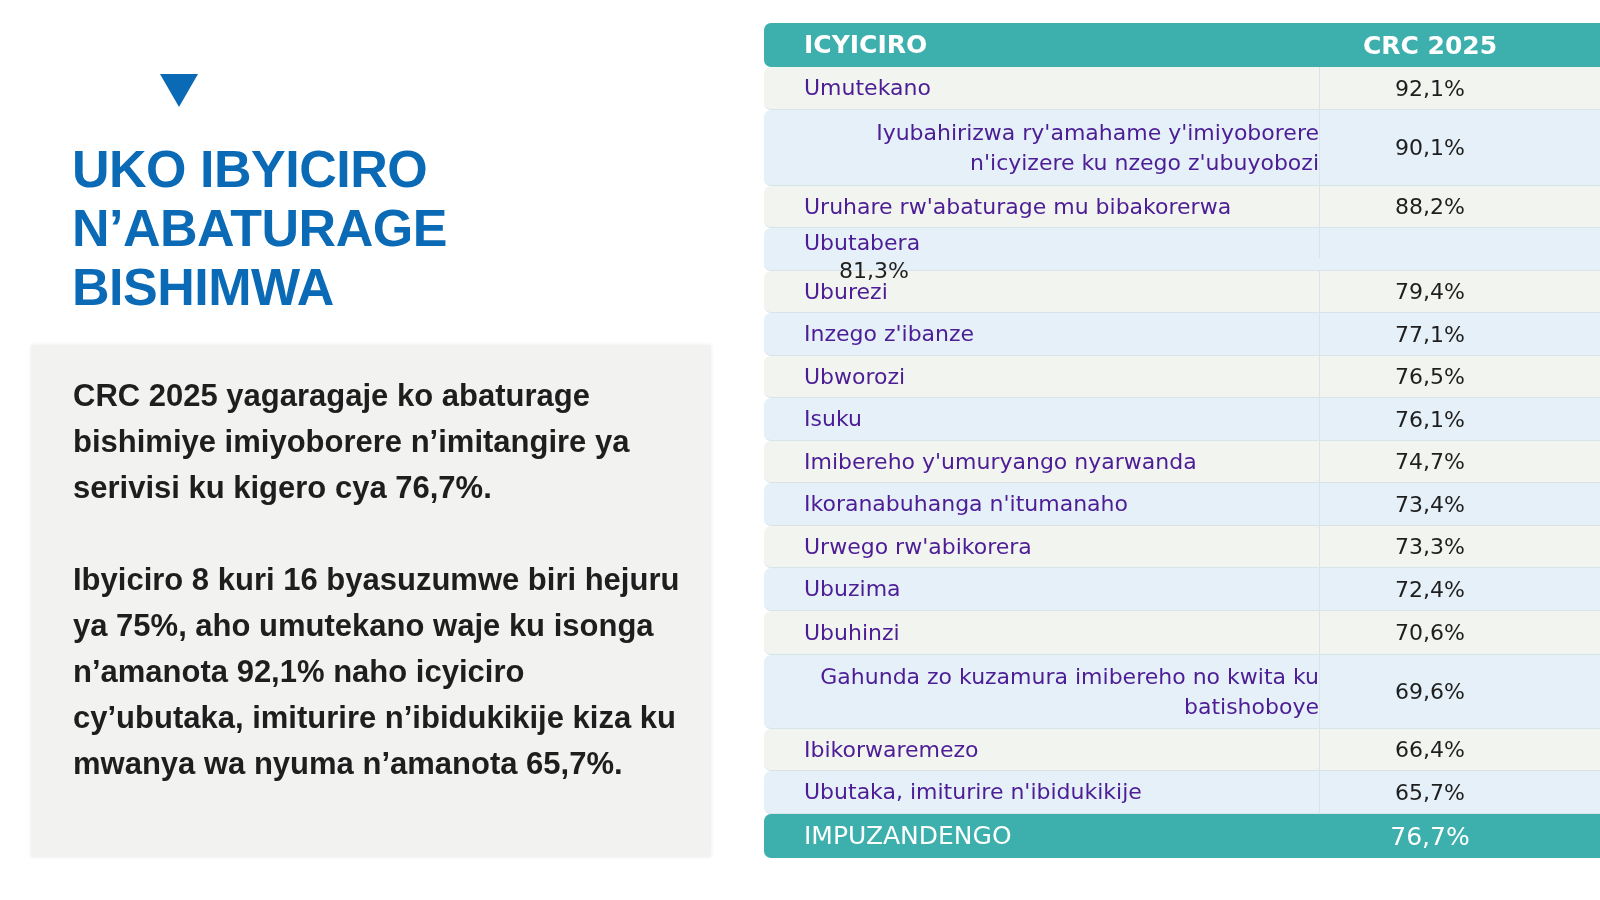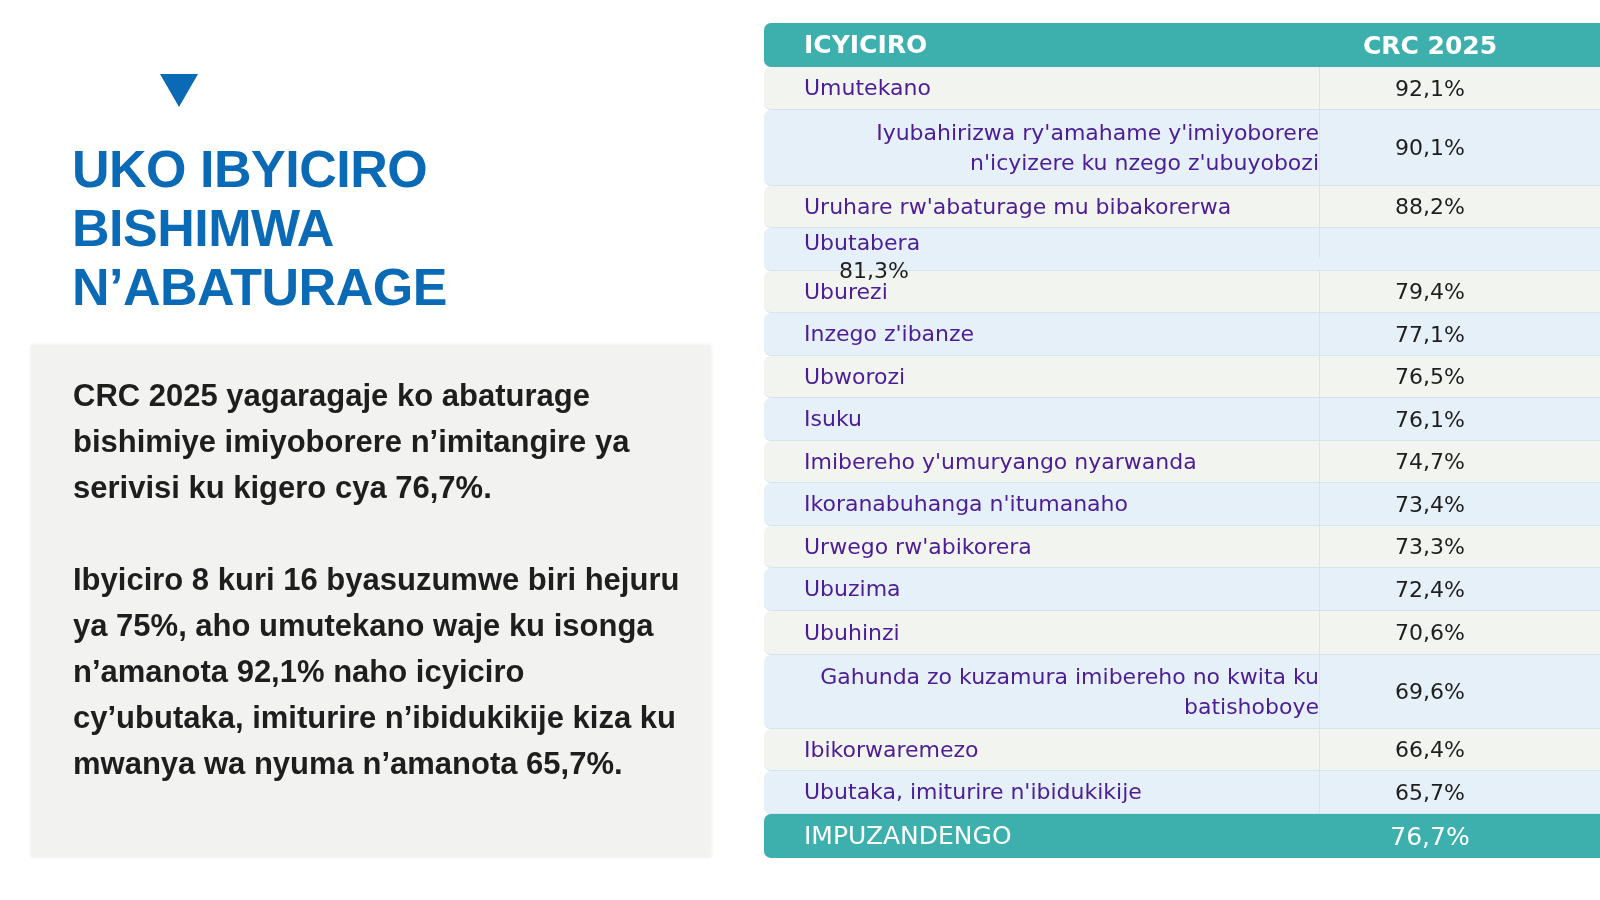--- a/index.html
+++ b/index.html
@@ -49,22 +49,22 @@
     .row.head .c1, .row.foot .c1, .row.head .c2, .row.foot .c2 { color: #ffffff; border-right: none; font-size: 25px; }
     .row.head .c1, .row.head .c2 { font-weight: bold; }
   </style>
 </head>
 <body>
 
 <div class="triangle"></div>
 
 <div class="title">
   <div>UKO IBYICIRO</div>
+  <div>N’ABATURAGE</div>
   <div>BISHIMWA</div>
-  <div>N’ABATURAGE</div>
 </div>
 
 <div class="summary-card">
   <p>CRC 2025 yagaragaje ko abaturage bishimiye imiyoborere n’imitangire ya serivisi ku kigero cya 76,7%.</p>
   <p>Ibyiciro 8 kuri 16 byasuzumwe biri hejuru ya 75%, aho umutekano waje ku isonga n’amanota 92,1% naho icyiciro cy’ubutaka, imiturire n’ibidukikije kiza ku mwanya wa nyuma n’amanota 65,7%.</p>
 </div>
 
 <div class="table" id="tbl">
   <div class="row head" style="height:44px">
     <div class="c1">ICYICIRO</div>

